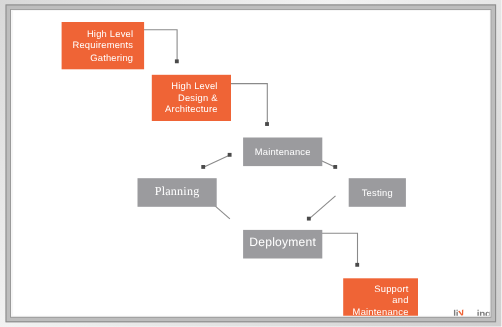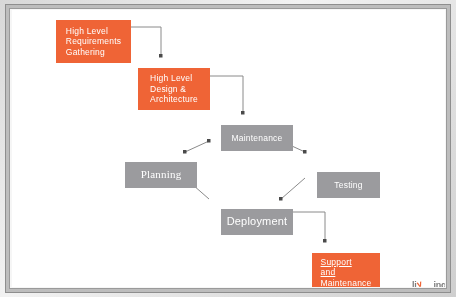--- a/index.html
+++ b/index.html
@@ -48,36 +48,36 @@
     background: #ffffff;
     overflow: hidden;
   }
   
   .node {
     position: absolute;
     box-sizing: border-box;
     display: flex;
     align-items: center;
     justify-content: center;
-    text-align: left;
+    text-align: right;
     color: #ffffff;
     line-height: 1.25;
     letter-spacing: 0.2px;
     white-space: pre-line;
   }
   .node-orange { background: #ef6436; }
   .node-gray   { background: #9b9b9e; }
 
   #node-requirements { left: 44px;  top: 10px;  width: 75px; height: 43px; font-size: 8.5px; }
   #node-design       { left: 126px; top: 58px;  width: 72px; height: 42px; font-size: 8.5px; }
   #node-development  { left: 209px; top: 115px; width: 72px; height: 26px; font-size: 8.5px; }
-  #node-testing      { left: 305px; top: 162px; width: 63px; height: 26px; font-size: 8.5px; }
+  #node-testing      { left: 305px; top: 152px; width: 52px; height: 26px; font-size: 8.5px; }
   #node-planning     { left: 113px; top: 152px; width: 72px; height: 26px; font-size: 11px; font-family: Liberation Serif, serif; }
   #node-deployment   { left: 209px; top: 199px; width: 72px; height: 26px; font-size: 11px; }
-  #node-support      { left: 300px; top: 243px; width: 68px; height: 39px; font-size: 8.5px; text-decoration: underline; }
+  #node-support      { left: 300px; top: 243px; width: 68px; height: 39px; font-size: 8.5px; }
 
   svg.wires {
     position: absolute;
     left: 0; top: 0;
     width: 433px; height: 277px;
     pointer-events: none;
   }
   
   .logo {
     position: absolute;

